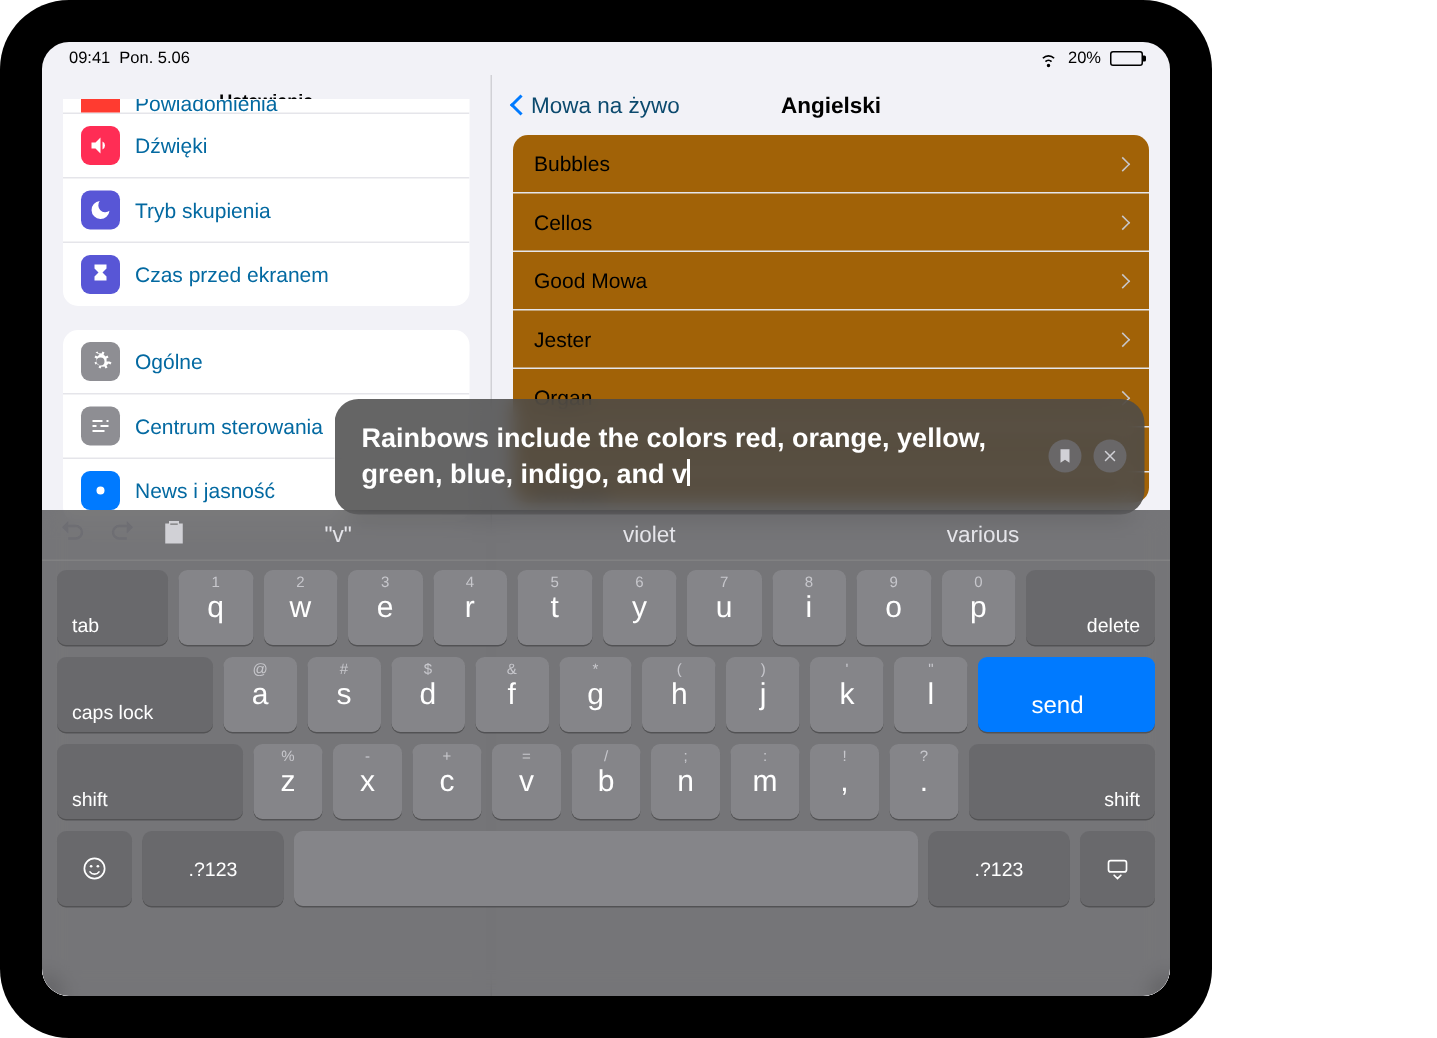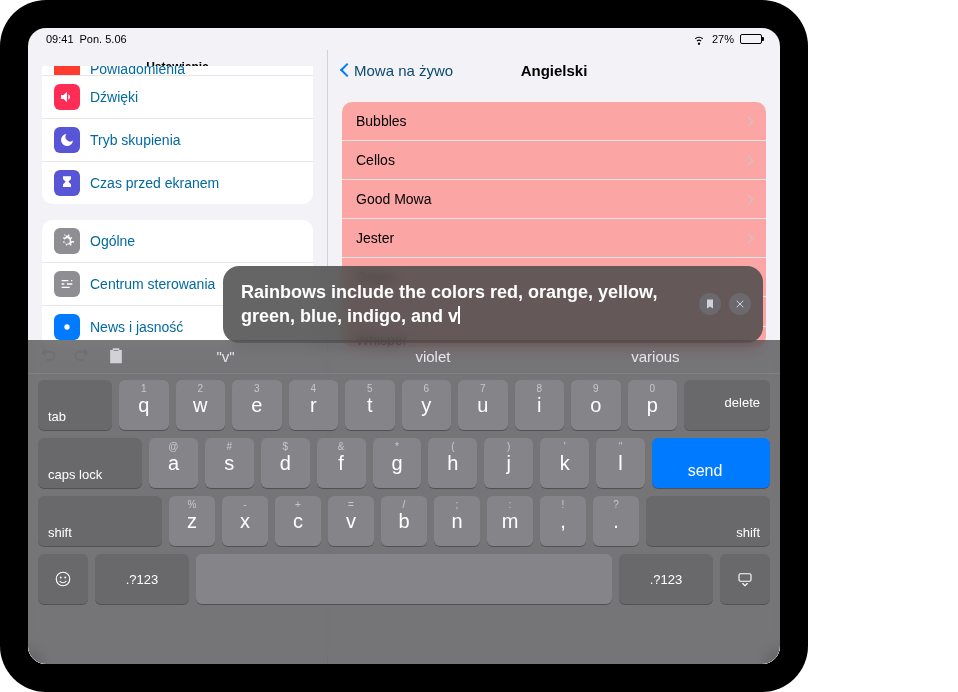--- a/index.html
+++ b/index.html
@@ -66,21 +66,21 @@
     display: flex; align-items: center; padding: 8px 14px; position: relative;
     height: 40px;
   }
   .back-btn { color: #0c4a6e; font-size: 15px; display: flex; align-items: center; gap: 2px; }
   .back-chevron { width: 10px; height: 10px; border-left: 2px solid #007aff; border-bottom: 2px solid #007aff; transform: rotate(45deg); }
   .nav-title {
     position: absolute; left: 50%; transform: translateX(-50%);
     font-size: 15px; font-weight: 600;
   }
   .voice-list {
-    background: #fca5a5; margin: 12px 14px; border-radius: 10px; overflow: hidden;
+    background: #a16207; margin: 0 14px; border-radius: 10px; overflow: hidden;
   }
   .voice-item {
     display: flex; align-items: center; justify-content: space-between;
     padding: 11px 14px; border-bottom: 0.5px solid #e5e5ea; font-size: 14px;
   }
   .voice-item:last-child { border-bottom: none; }
   .chevron {
     width: 7px; height: 7px; border-right: 1.5px solid #c7c7cc;
     border-top: 1.5px solid #c7c7cc; transform: rotate(45deg);
   }
@@ -133,21 +133,21 @@
     box-shadow: 0 1px 0 rgba(0,0,0,0.3);
   }
   .key .sub { font-size: 10px; color: #c7c7cc; position: absolute; top: 3px; }
   .key.fn { background: rgba(80,80,84,0.32); font-size: 13px; }
   .key.bright { background: rgba(160,160,165,0.38); }
   .key.send { background: #007aff; font-size: 16px; }
   .key.space { background: rgba(160,160,165,0.38); }
   .key svg { fill: #fff; width: 18px; height: 18px; }
   .w-tab { width: 74px; align-items: flex-start; padding-left: 10px; justify-content: flex-end; padding-bottom: 6px;}
   .w-letter { flex: 1; }
-  .w-delete { width: 86px; align-items: flex-end; padding-right: 10px; justify-content: center; padding-bottom: 6px;}
+  .w-delete { width: 86px; align-items: flex-end; padding-right: 10px; justify-content: flex-end; padding-bottom: 6px;}
   .w-caps { width: 104px; align-items: flex-start; padding-left: 10px; justify-content: flex-end; padding-bottom: 6px;}
   .w-send { width: 118px; align-items: center; padding-right: 12px; justify-content: flex-end; padding-bottom: 8px;}
   .w-shift { width: 124px; align-items: flex-start; padding-left: 10px; justify-content: flex-end; padding-bottom: 6px;}
   .w-shiftr { width: 124px; align-items: flex-end; padding-right: 10px; justify-content: flex-end; padding-bottom: 6px;}
   .w-emoji { width: 50px; }
   .w-num { width: 94px; font-size: 14px; }
   .w-space { flex: 1; }
   .w-dismiss { width: 50px; }
 
 </style>
@@ -161,21 +161,21 @@
       <div class="status-left">
         <span>09:41</span>
         <span>Pon. 5.06</span>
       </div>
       <div class="status-right">
         <span class="wifi-icon">
           <svg viewBox="0 0 24 24" width="14" height="14">
               <path d="M12 18a2 2 0 100 4 2 2 0 000-4zm-4.2-3.2a6 6 0 018.4 0l-1.4 1.4a4 4 0 00-5.6 0zM4.9 11a10 10 0 0114.2 0l-1.4 1.4a8 8 0 00-11.4 0z" fill="#000"></path>
             </svg>
         </span>
-        <span>27%</span>
+        <span>20%</span>
         <span class="battery-icon">
           <span class="battery"><span class="battery-fill"></span></span>
         </span>
       </div>
     </div>
 
     <div class="content">
 
       <div class="sidebar">
         <div class="sidebar-title">Ustawienia</div>

